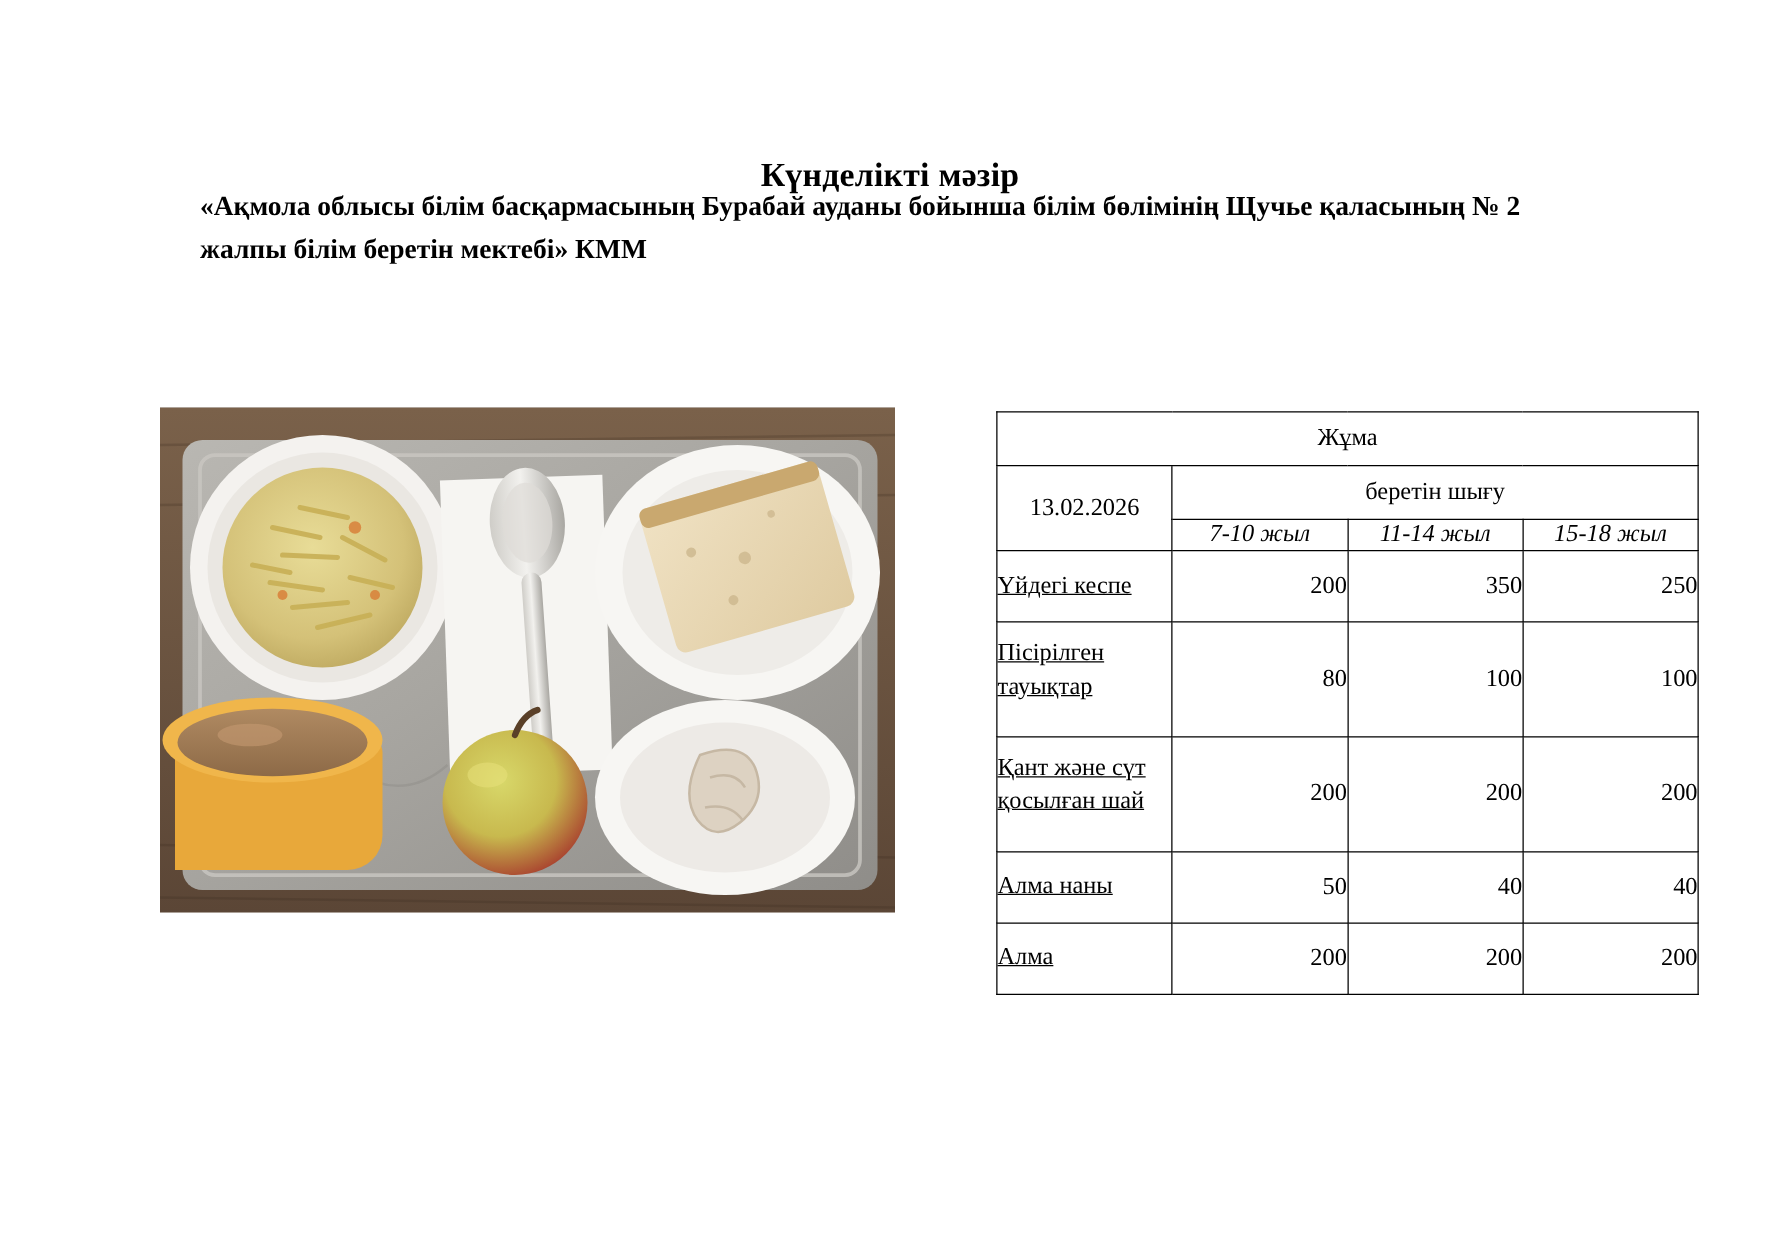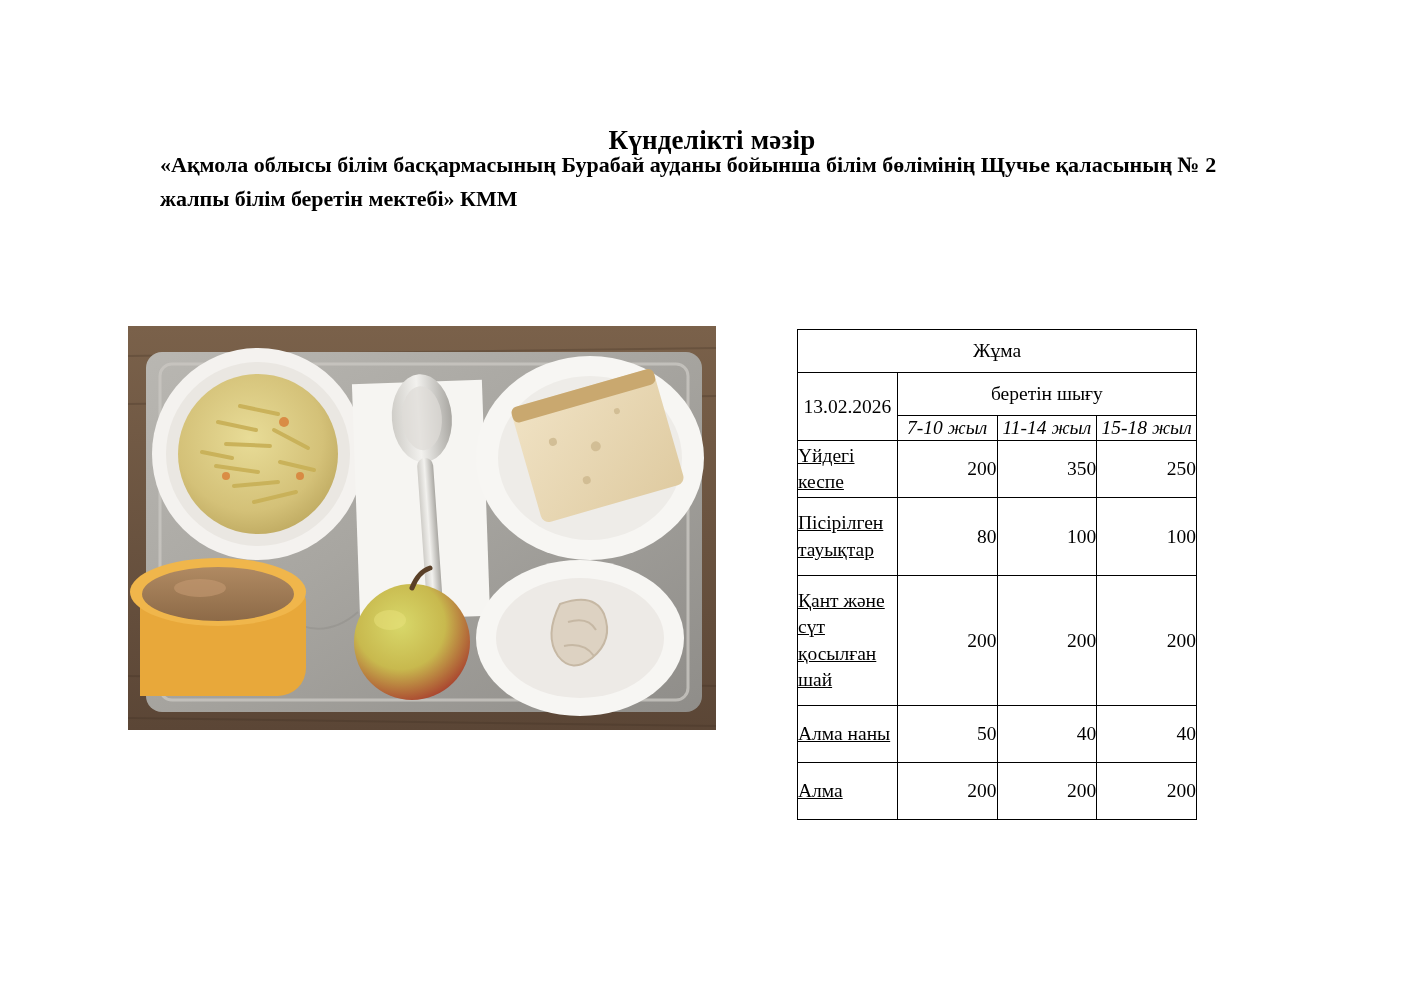--- a/index.html
+++ b/index.html
@@ -49,21 +49,21 @@
     overflow: hidden;
     background: #6d5a4a;
   }
   .photo svg { display: block; }
 
   
   .menu-table {
     position: absolute;
     left: 797px;
     top: 329px;
-    width: 400px;
+    width: 562px;
     border-collapse: collapse;
     font-size: 19.5px;
     table-layout: fixed;
   }
   .menu-table td, .menu-table th {
     border: 1px solid #000000;
     padding: 0;
     font-weight: normal;
     vertical-align: middle;
   }
@@ -92,21 +92,21 @@
     padding: 10px 6px 10px 10px;
     line-height: 1.35;
     text-decoration: underline;
   }
   .num-cell {
     text-align: right;
     vertical-align: bottom;
     padding: 0 8px 8px 8px;
     height: 56px;
   }
-  .row-tall .dish-cell { padding-top: 12px; padding-bottom: 12px; }
+  .row-tall .dish-cell { padding-top: 12px; padding-bottom: 26px; }
 </style>
 </head>
 <body>
 
 <div class="doc-title">Күнделікті мәзір</div>
 <div class="doc-subtitle">«Ақмола облысы білім басқармасының Бурабай ауданы бойынша білім бөлімінің Щучье қаласының № 2 жалпы білім беретін мектебі» КММ</div>
 
 <div class="photo">
   <svg width="588" height="404" viewBox="0 0 588 404" xmlns="http://www.w3.org/2000/svg">
     <defs>

